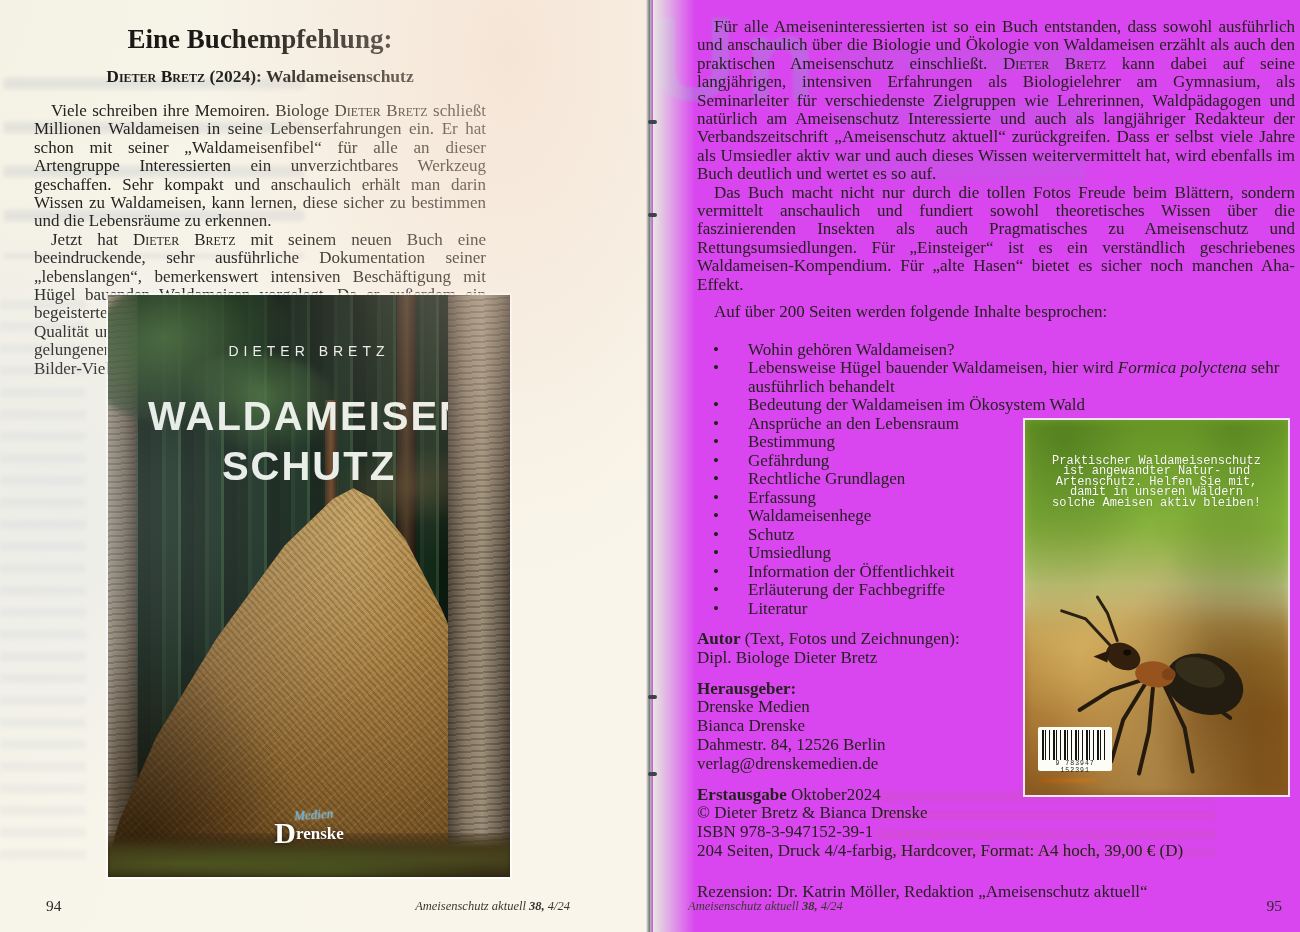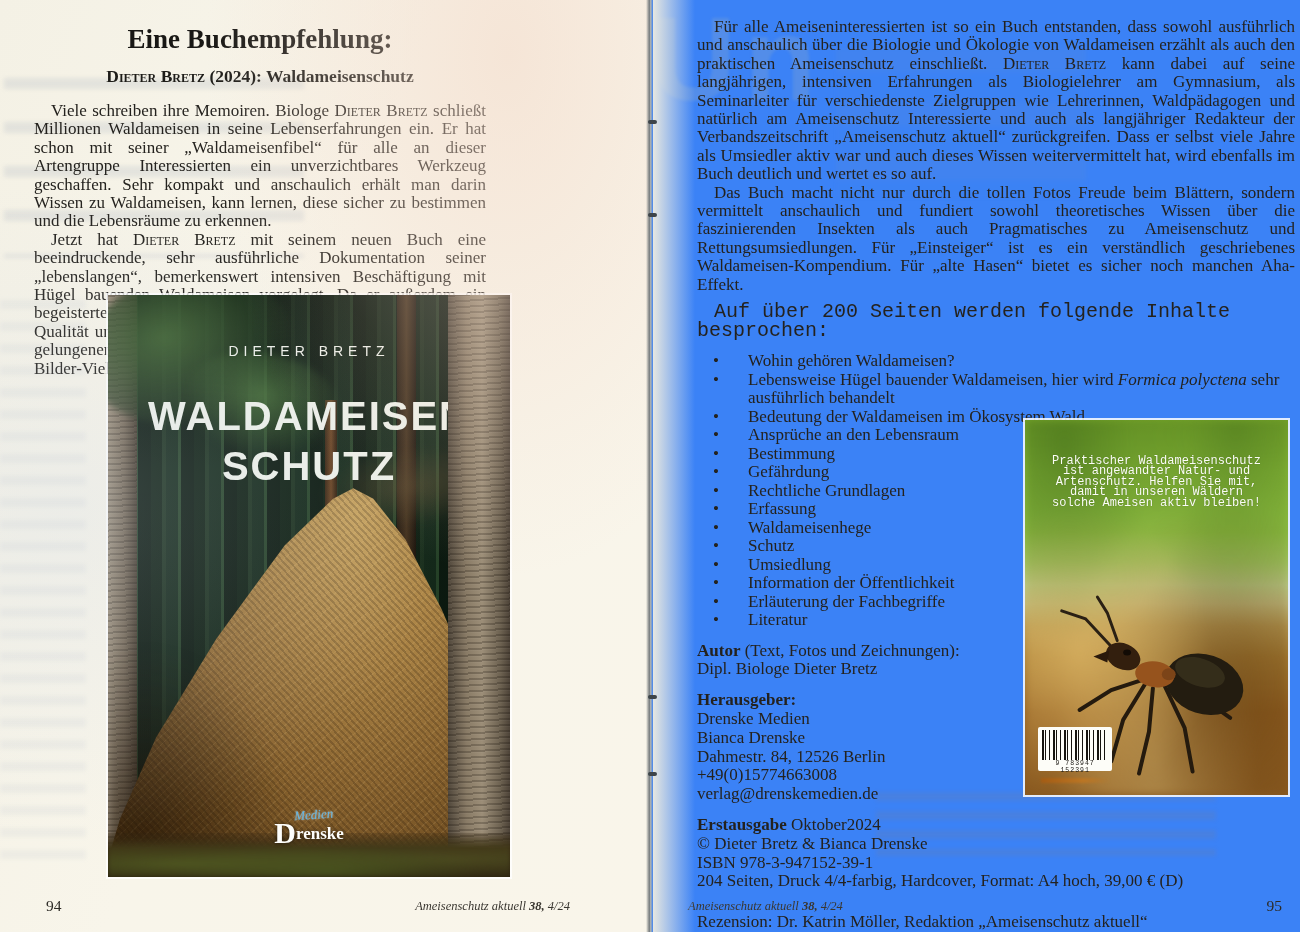--- a/index.html
+++ b/index.html
@@ -6,21 +6,21 @@
   body{
     width:1300px;height:932px;position:relative;overflow:hidden;
     background:#efece1;font-family:"Liberation Serif",serif;color:#24221e;
   }
   .page{position:absolute;top:0;height:932px;}
   .page-left{left:0;width:651px;
     background:linear-gradient(110deg,#f4f1e5 0%,#f8f5ea 45%,#f9f5ea 100%);}
   .page-left::after{content:"";position:absolute;inset:0;pointer-events:none;
     background:radial-gradient(ellipse at 78% 6%,rgba(243,216,199,.55),rgba(243,216,199,0) 42%),
                radial-gradient(ellipse at 10% 55%,rgba(205,216,232,.25),rgba(205,216,232,0) 45%);}
-  .page-right{left:651px;width:649px;background:#3b82f6;}
+  .page-right{left:651px;width:649px;background:#d946ef;}
   .gutter{position:absolute;left:646px;top:0;bottom:0;width:7px;
     background:linear-gradient(90deg,rgba(90,90,85,0),#767b7d 48%,#aeb3b2 66%,rgba(170,172,168,0));}
   .gutter-shade{position:absolute;left:653px;top:0;bottom:0;width:42px;
     background:linear-gradient(90deg,#e6e7e1,rgba(249,246,238,0));}
   .staple{position:absolute;left:648px;width:9px;height:4px;background:#3d4449;border-radius:2px;}
 
   
   .bleed{position:absolute;pointer-events:none;filter:blur(2px);}
   .bleed-lines-l{left:4px;top:78px;width:300px;height:180px;
     background:repeating-linear-gradient(180deg,rgba(104,124,158,.12) 0 11px,rgba(104,124,158,0) 11px 44px);}
@@ -91,22 +91,22 @@
   .drenske{position:absolute;left:0;right:0;top:89.5%;text-align:center;color:#fdfdfb;}
   .drenske .main{font-family:"Liberation Serif",serif;font-weight:bold;font-size:17px;
     text-shadow:0 0 4px rgba(0,0,0,.6);}
   .drenske .main .bigD{font-size:30px;vertical-align:-4px;}
   .drenske .script{position:absolute;left:50%;top:-9px;transform:translateX(-38%) rotate(-4deg);
     font-style:italic;font-size:13px;color:#62b5e2;text-shadow:0 0 2px rgba(255,255,255,.7);}
 
   
   .rp-col{position:absolute;left:46px;top:18px;width:598px;}
   .rp-col .body-text{margin-top:0;}
-  .list-intro{margin:9px 0 0;text-indent:17px;font-size:20px;line-height:18.5px;font-family:Liberation Mono, monospace;}
-  .content-list{margin:12px 0 0;}
+  .list-intro{margin:9px 0 0;text-indent:17px;font-size:17px;line-height:18.5px;}
+  .content-list{margin:19px 0 0;}
   .content-list .li{position:relative;padding-left:51px;font-size:17px;line-height:18.5px;}
   .content-list .li::before{content:"\2022";position:absolute;left:16px;}
   .info-block{margin-top:12px;font-size:17px;line-height:18.8px;width:420px;}
   .info-block .line{white-space:nowrap;}
   .review-line{margin-top:21px;font-size:17px;}
 
   
   .backcover{position:absolute;left:374px;top:420px;width:263px;height:375px;overflow:hidden;
     box-shadow:0 0 0 2px rgba(255,255,255,.85);}
   .bc-bg{position:absolute;inset:0;
@@ -208,21 +208,20 @@
           <div class="line">Dipl. Biologe Dieter Bretz</div>
         </div>
     </div>
 
     <div class="info-block">
       <div class="line"><span style="font-weight: bold;">Herausgeber:</span></div>
       <div>
           <div class="line">Drenske Medien</div>
           <div class="line">Bianca Drenske</div>
           <div class="line">Dahmestr. 84, 12526 Berlin</div>
-          <div class="line">+49(0)15774663008</div>
           <div class="line">verlag@drenskemedien.de</div>
         </div>
     </div>
 
     <div class="info-block">
       <div class="line"><span style="font-weight: bold;">Erstausgabe</span><span> Oktober2024</span></div>
       <div>
           <div class="line">© Dieter Bretz &amp; Bianca Drenske</div>
           <div class="line">ISBN 978-3-947152-39-1</div>
           <div class="line">204 Seiten, Druck 4/4-farbig, Hardcover, Format: A4 hoch, 39,00 € (D)</div>

